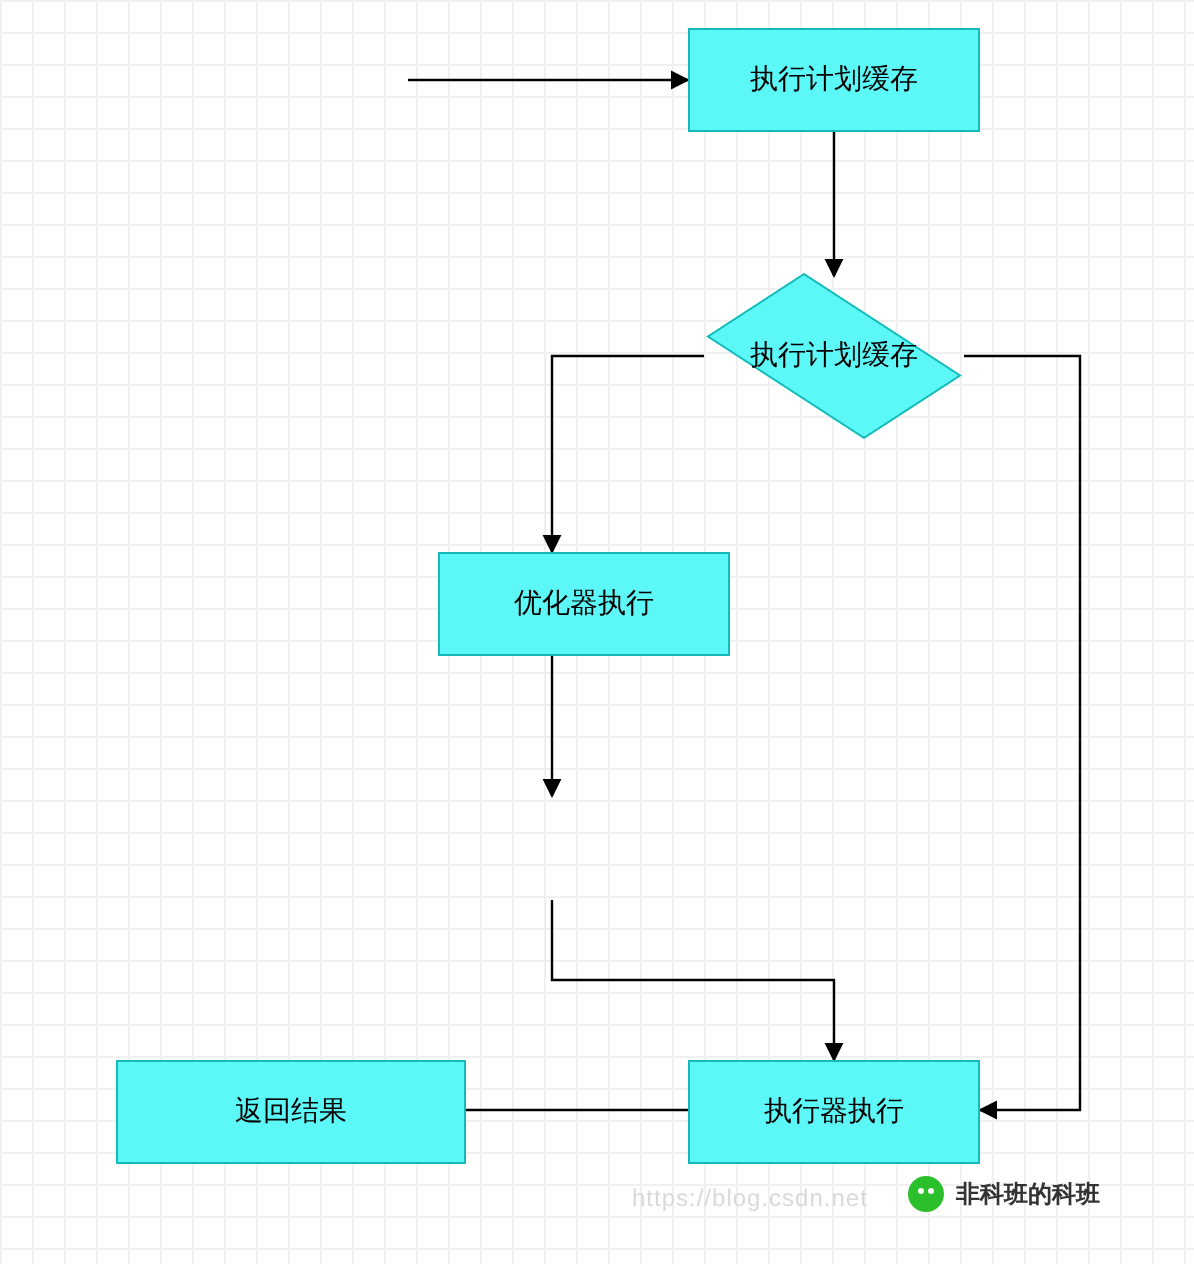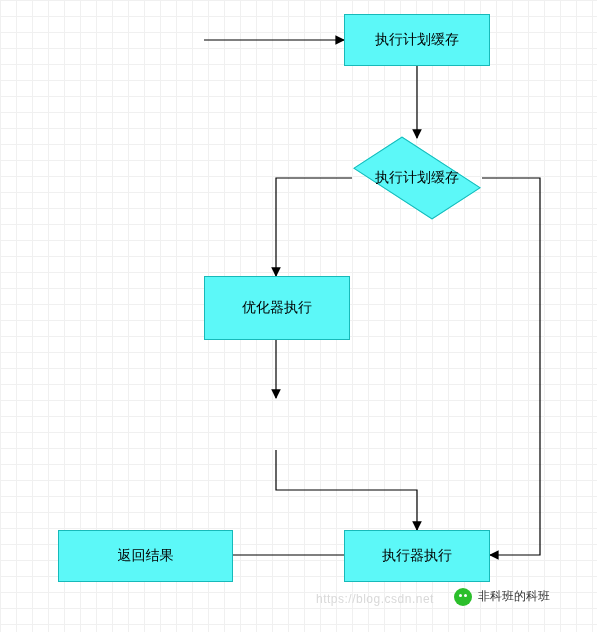--- a/index.html
+++ b/index.html
@@ -59,24 +59,25 @@
   }
   .watermark-url {
     position: absolute;
     font-size: 12px;
     color: #d9d9d9;
     letter-spacing: 0.5px;
   }
   .footer-brand {
     position: absolute;
     display: flex;
-    align-items: flex-start;
+    align-items: center;
     gap: 6px;
     font-size: 12px;
     color: #333;
+    font-weight: bold;
   }
   .brand-circle {
     width: 18px; height: 18px;
     border-radius: 50%;
     background: #2bbf2b;
     position: relative;
     flex: 0 0 auto;
   }
   .brand-circle::before, .brand-circle::after {
     content: "";
@@ -119,21 +120,21 @@
     <span>执行计划缓存</span>
   </div>
 
   <div class="diamond-wrap" style="left:352px; top:138px; width:130px; height:80px;">
     <div class="diamond-shape" style="width:92px; height:57px; transform: translate(-50%,-50%) rotate(45deg) skew(-12deg,-12deg);"></div>
     <div class="diamond-label">
       <span>执行计划缓存</span>
     </div>
   </div>
 
-  <div class="node" style="left:204px; top:276px; width:146px; height:64px;">
+  <div class="node" style="left:219px; top:276px; width:146px; height:52px;">
     <span>优化器执行</span>
   </div>
 
 
   <div class="node" style="left:344px; top:530px; width:146px; height:52px;">
     <span>执行器执行</span>
   </div>
 
   <div class="node" style="left:58px; top:530px; width:175px; height:52px;">
     <span>返回结果</span>

